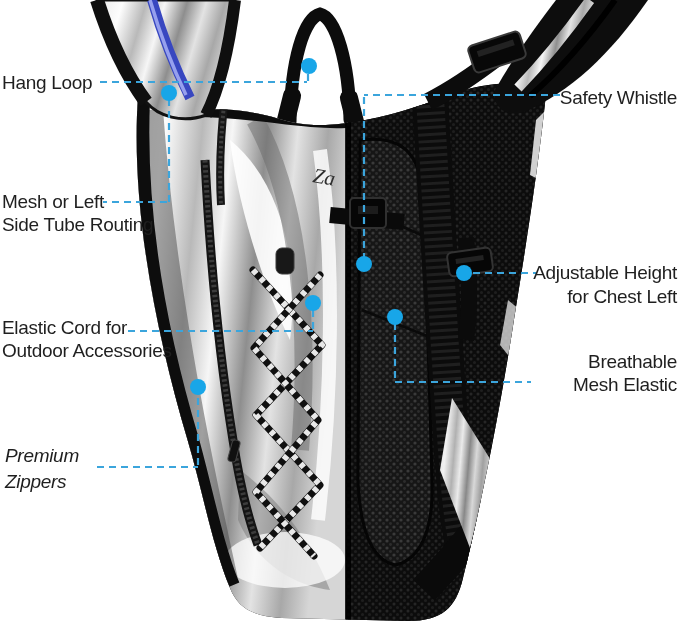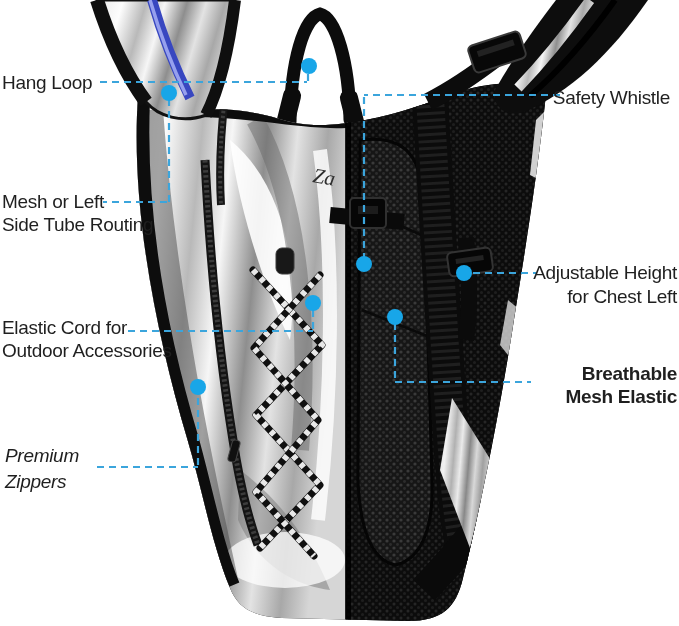--- a/index.html
+++ b/index.html
@@ -192,25 +192,25 @@
     <span>Side Tube Routing</span>
   </div>
   <div class="label" style="left:2px;top:316px;">
     <span>Elastic Cord for</span>
     <span>Outdoor Accessories</span>
   </div>
   <div class="label" style="left:5px;top:443px;line-height:26px;font-style:italic;">
     <span>Premium</span>
     <span>Zippers</span>
   </div>
-  <div class="label r" style="right:9px;top:86px;">
+  <div class="label r" style="right:2px;top:86px;">
     <span>Safety Whistle</span>
   </div>
   <div class="label r" style="right:2px;top:261px;line-height:24px;">
     <span>Adjustable Height</span>
     <span>for Chest Left</span>
   </div>
-  <div class="label r" style="right:2px;top:362px;font-weight:bold;">
+  <div class="label r" style="right:2px;top:350px;">
     <span>Breathable</span>
     <span>Mesh Elastic</span>
   </div>
 
 </div>
 
 </body></html>

